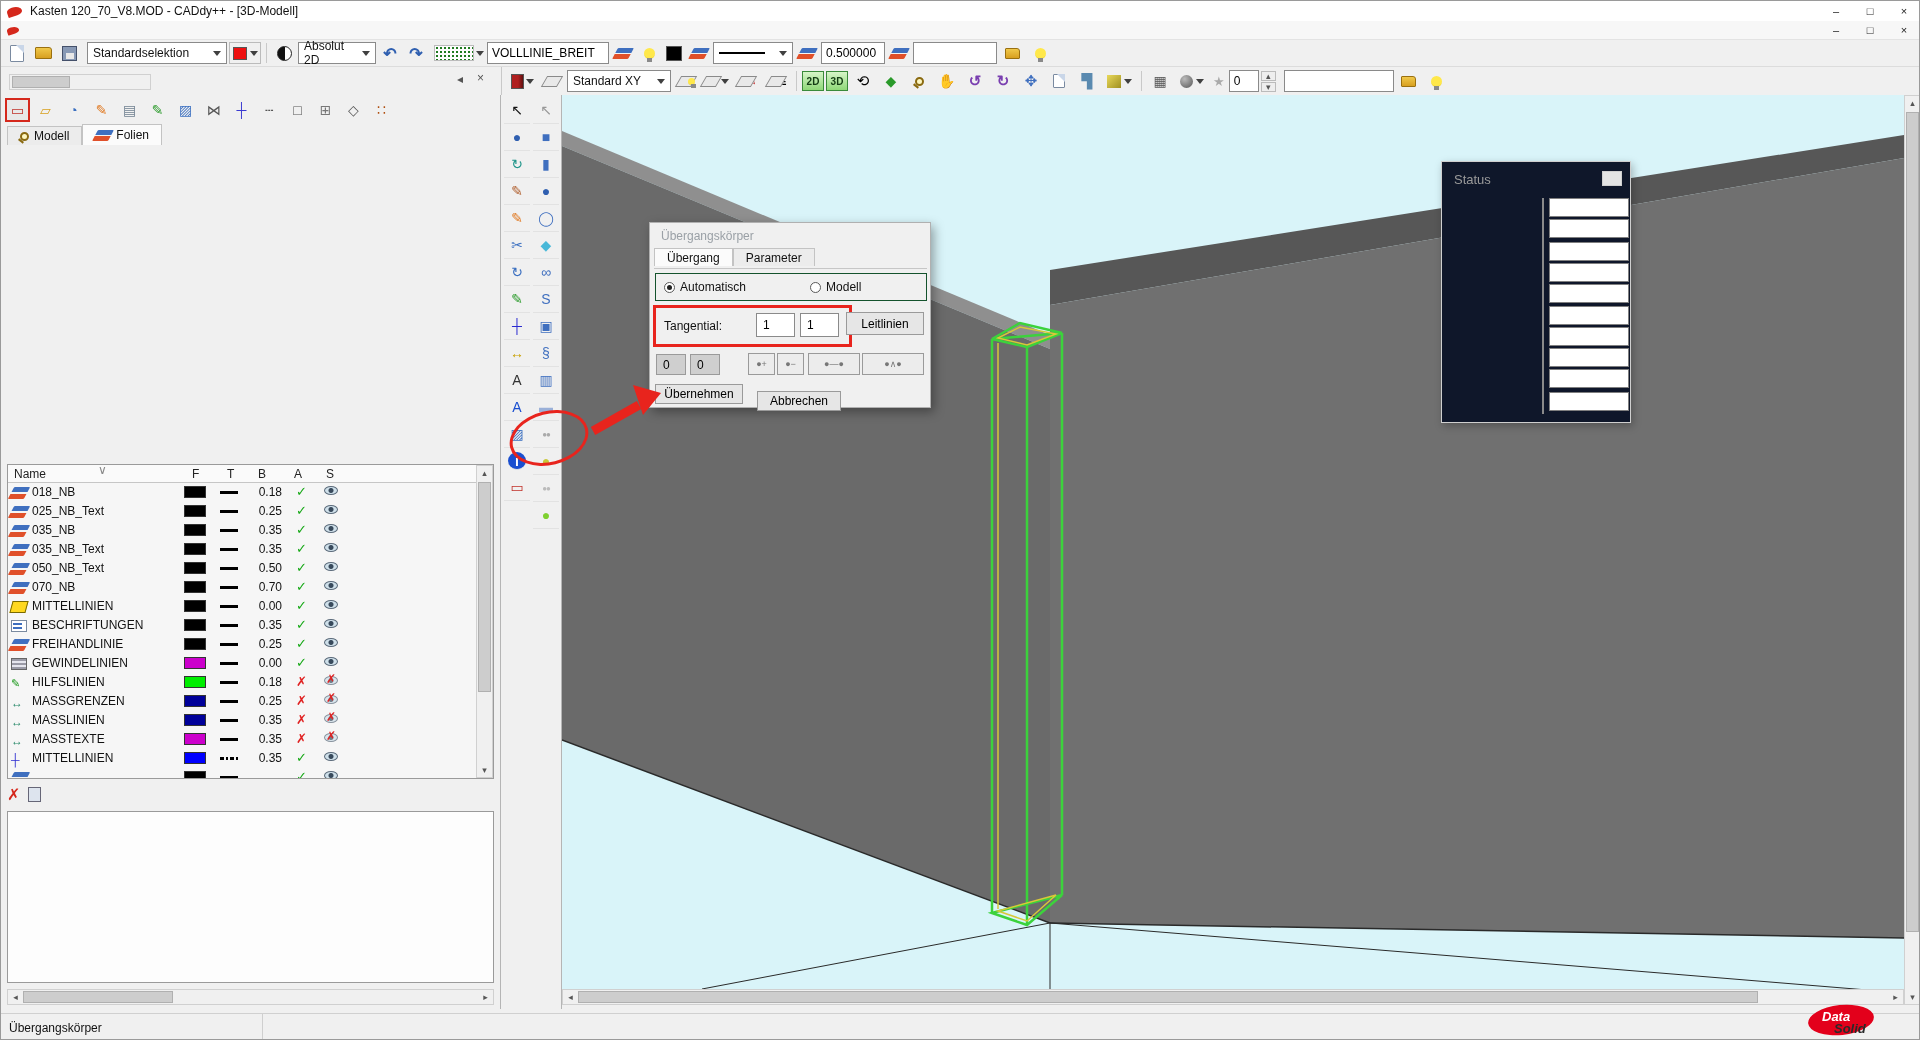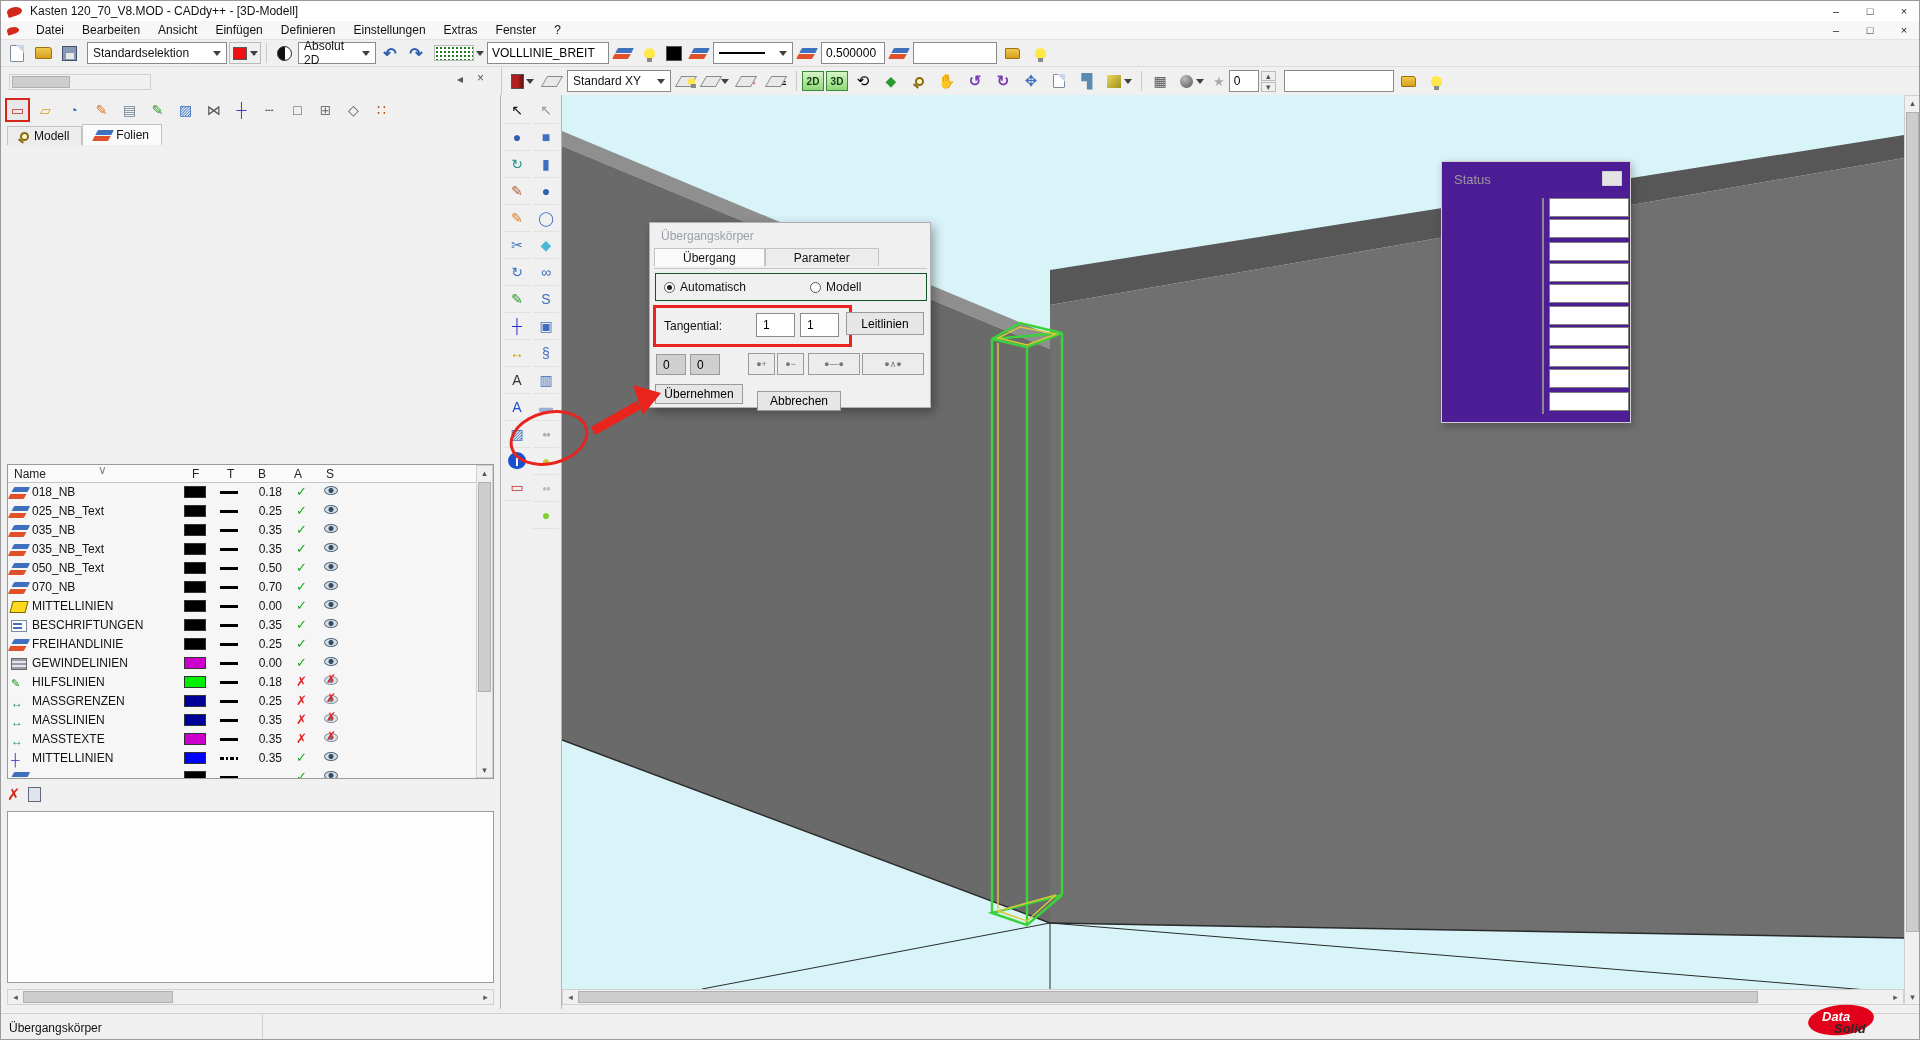--- a/index.html
+++ b/index.html
@@ -86,31 +86,31 @@
 .scrollv{position:absolute;width:17px;background:#f0f0f0;border:1px solid #d0d0d0}
 .sarrow{width:15px;height:14px;display:flex;align-items:center;justify-content:center;color:#555;font-size:9px}
 .sthumb{background:#cdcdcd;border:1px solid #b0b0b0}
 
 #vtools{left:502px;top:94px;width:59px;height:914px;background:#f0f0f0;border-right:1px solid #b5b5b5}
 .vcol{position:absolute;top:2px;width:27px;display:flex;flex-direction:column}
 .vic{width:26px;height:27px;display:flex;align-items:center;justify-content:center;font-size:14px;border-bottom:1px solid #e2e2e2}
 
 #viewport{left:561px;top:94px;width:1342px;height:894px;background:#d9f4f9;overflow:hidden}
 
-#statuspanel{position:absolute;left:879px;top:66px;width:190px;height:262px;background:#4c1d95;border:1px solid #cfcfcf;box-shadow:2px 3px 8px rgba(0,0,0,.25)}
+#statuspanel{position:absolute;left:879px;top:66px;width:190px;height:262px;background:#0f172a;border:1px solid #cfcfcf;box-shadow:2px 3px 8px rgba(0,0,0,.25)}
 #statuspanel .sp-title{position:absolute;left:12px;top:10px;color:#9a9a9a;font-size:13px}
 #sp-btn{position:absolute;right:8px;top:9px;width:20px;height:15px;background:#e4e4e4;border:1px solid #d0d0d0}
 #sp-divider{position:absolute;left:100px;top:36px;width:2px;bottom:8px;background:#8a8a8a}
 #sp-fields{position:absolute;left:107px;top:36px;width:80px}
 .spf{position:absolute;left:0;width:80px;height:19px;background:#fff;border:1px solid #7f7f7f}
 
 #dialog{position:absolute;left:87px;top:127px;width:282px;height:186px;background:#f0f0f0;border:1px solid #b0b0b0;box-shadow:3px 4px 10px rgba(0,0,0,.35)}
 #dialog .d-title{position:absolute;left:11px;top:6px;color:#9aa0a6;font-size:12px}
 #d-tabs{position:absolute;left:4px;top:25px;display:flex;align-items:flex-end}
-#dialog .tab{height:18px;padding:1px 28px}
+#dialog .tab{height:18px;padding:1px 12px}
 #d-tabline{position:absolute;left:4px;top:45px;width:273px;height:1px;background:#c6c6c6}
 #d-radios{position:absolute;left:5px;top:50px;width:272px;height:28px;border:1px solid #14532d;display:flex;align-items:center}
 .radio{width:11px;height:11px;border:1px solid #5a5a5a;border-radius:50%;background:#fff;display:inline-block;position:relative;margin-right:5px;vertical-align:-2px}
 .radio.on::after{content:"";position:absolute;left:2px;top:2px;width:5px;height:5px;border-radius:50%;background:#222}
 #d-redrect{position:absolute;left:3px;top:82px;width:199px;height:42px;border:3px solid #e8241d}
 #d-tang{position:absolute;left:14px;top:96px}
 .d-in{position:absolute;width:39px;height:24px;border:1px solid #8a8a8a;background:#fff;text-align:left;padding-left:6px;font-size:12px;font-family:inherit}
 .d-in.gray{background:#cfcfcf;border-color:#9a9a9a;width:30px;height:21px}
 #d-leit{position:absolute;left:196px;top:89px;width:78px;height:23px}
 .segbtn{position:absolute;top:130px;height:22px;border:1px solid #9a9a9a;background:#ececec;color:#777;font-size:9px;display:flex;align-items:center;justify-content:center;gap:1px}
@@ -140,31 +140,20 @@
     <span>Kasten 120_70_V8.MOD  -  CADdy++ - [3D-Modell]</span>
     <span style="margin-left:auto;display:flex">
       <span class="winbtn">–</span>
       <span class="winbtn">□</span>
       <span class="winbtn">×</span>
     </span>
   </div>
 
   <div id="menubar" class="abs">
     <span class="swoosh" style="width:12px;height:7px;margin:0 8px 0 6px"></span>
-    <span id="menu-items" style="display:flex">
-        <span class="mitem">Datei</span>
-        <span class="mitem">Bearbeiten</span>
-        <span class="mitem">Ansicht</span>
-        <span class="mitem">Einfügen</span>
-        <span class="mitem">Definieren</span>
-        <span class="mitem">Einstellungen</span>
-        <span class="mitem">Extras</span>
-        <span class="mitem">Fenster</span>
-        <span class="mitem">?</span>
-      </span>
     <span style="margin-left:auto;display:flex">
       <span class="winbtn" style="height:16px">–</span>
       <span class="winbtn" style="height:16px">□</span>
       <span class="winbtn" style="height:16px">×</span>
     </span>
   </div>
 
   <div id="toolbar1" class="abs">
     <button class="tbtn" style="width:24px;height:24px">
         <span class="pageic"></span>

